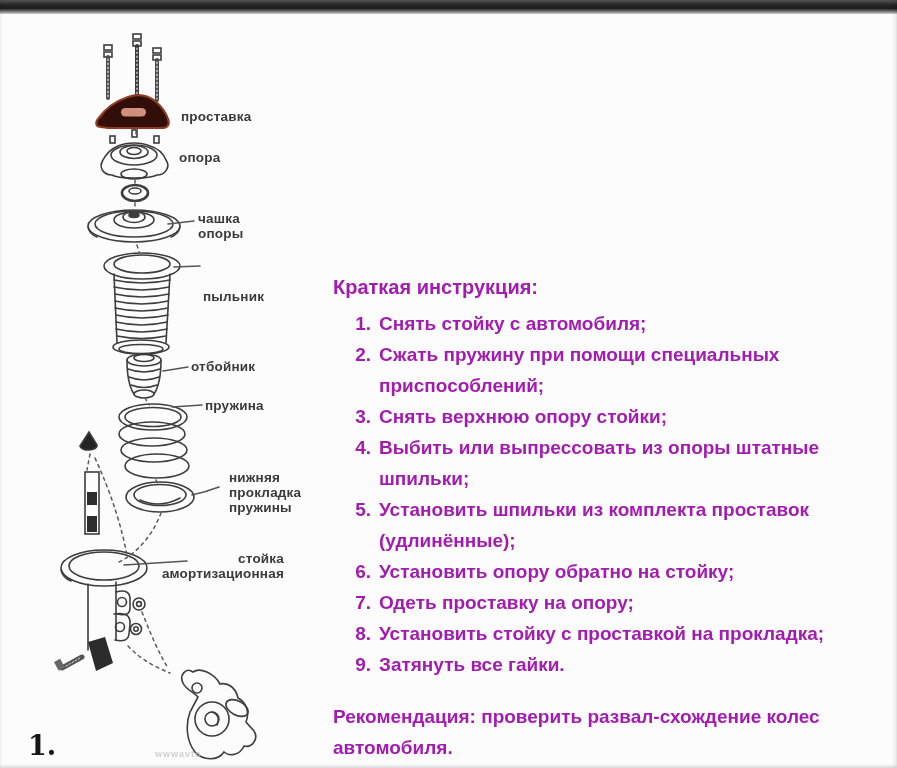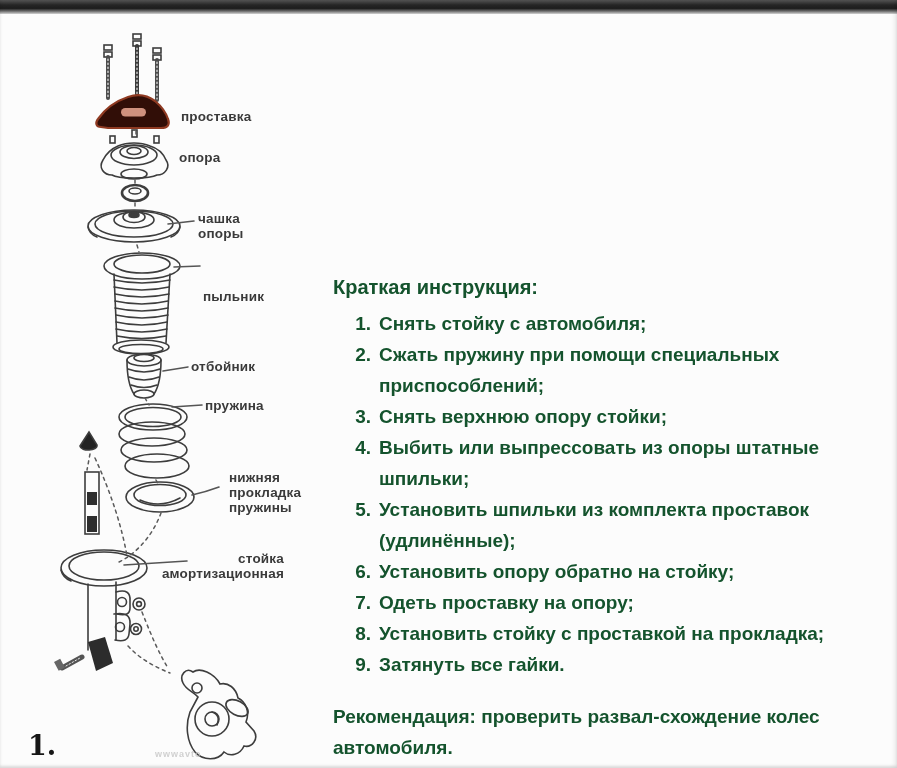--- a/index.html
+++ b/index.html
@@ -25,21 +25,21 @@
   .watermark{
     position:absolute;left:155px;top:749px;font-size:9px;color:#c2c2c2;
     opacity:.75;filter:blur(.4px);letter-spacing:1px;font-weight:700;
   }
   .pagenum{
     position:absolute;left:28px;top:730px;
     font-family:"DejaVu Serif",serif;font-weight:700;font-size:27px;color:#161616;
   }
   .instructions{
     position:absolute;left:333px;top:276px;width:552px;
-    color:#14532d;font-weight:700;
+    color:#a21caf;font-weight:700;
   }
   .instructions .title{font-size:20px;line-height:22px;margin:0 0 10px 0;}
   .steps{list-style:none;margin:0;padding:0;width:548px;}
   .step{display:flex;font-size:19px;line-height:31px;}
   .step .num{flex:none;width:30px;margin-left:8px;margin-right:8px;text-align:right;}
   .step .txt{flex:1;max-width:502px;}
   .reco{margin-top:21px;font-size:19px;line-height:31px;width:552px;}
 </style>
 </head>
 <body>

